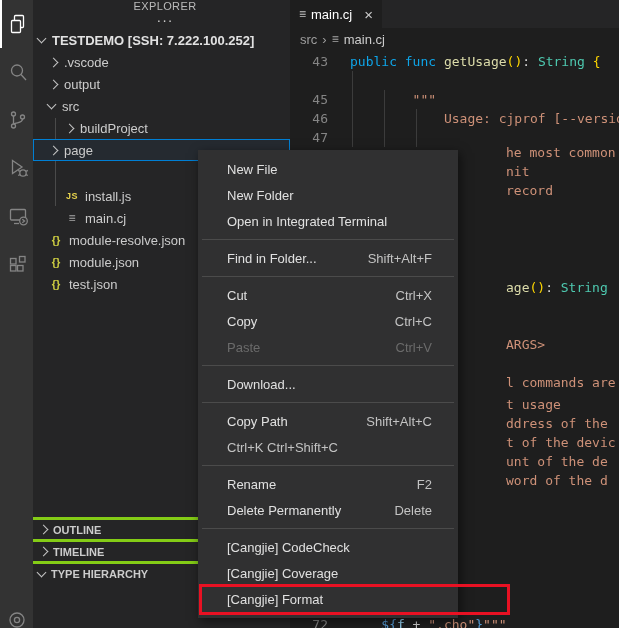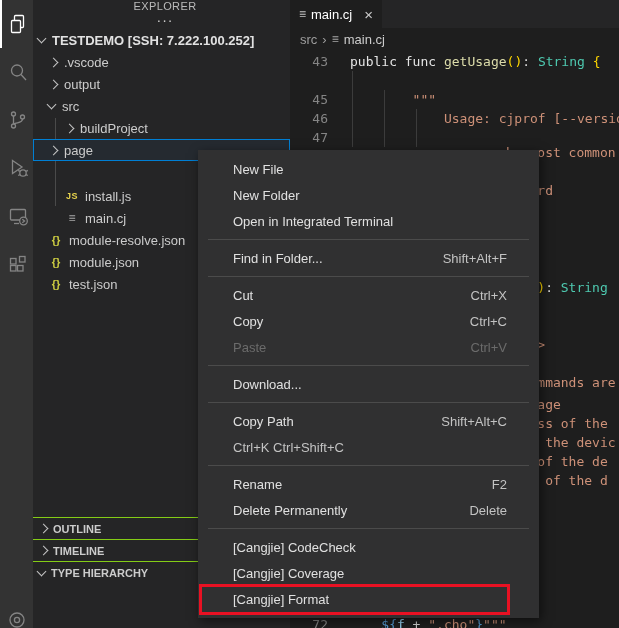--- a/index.html
+++ b/index.html
@@ -33,21 +33,21 @@
     display:inline-block; flex:none; margin-right:7px; }
   .chev.right { transform:rotate(-45deg); margin-left:2px; }
   .chev.down  { transform:rotate(45deg); margin-top:-3px; }
   .fi { width:16px; flex:none; margin-right:5px; text-align:center; font-weight:bold; }
   .fi.js   { color:#e8d44d; font-size:9px;  letter-spacing:0.5px; }
   .fi.json { color:#cbcb41; font-size:11px; }
   .fi.cj   { color:#a8a8a8; font-size:12px; font-weight:normal; }
   .indent-guide { position:absolute; left:22px; top:90px; width:1px; height:88px; background:#4a4a4a; }
   .sb-sections { position:absolute; left:0; right:0; top:517px; }
   .sb-sec { height:22px; display:flex; align-items:center; padding-left:5px;
-    border-top:1px solid #84cc16; font-size:11px; font-weight:bold; color:#cccccc; cursor:pointer; }
+    border-top:3px solid #84cc16; font-size:11px; font-weight:bold; color:#cccccc; cursor:pointer; }
   .sb-sec .chev { margin-right:6px; }
 
   
   .editor { position:absolute; left:290px; top:0; width:329px; height:628px; background:#1e1e1e; }
   .tabbar { position:absolute; top:0; left:0; right:0; height:28px; background:#252526; display:flex; }
   .tab { height:28px; background:#1e1e1e; display:flex; align-items:center; padding:0 9px;
     color:#ffffff; font-size:13px; cursor:pointer; }
   .tab .fi { margin-right:5px; color:#c5c5c5; font-size:12px; font-weight:normal; width:auto; }
   .tab-close { margin-left:12px; color:#cccccc; font-size:15px; line-height:15px; cursor:pointer; }
   .breadcrumb { position:absolute; top:28px; left:0; right:0; height:22px; display:flex;
@@ -55,26 +55,26 @@
   .breadcrumb .fi { color:#a8a8a8; font-size:12px; width:auto; margin-right:0; font-weight:normal; }
   .bc-item { cursor:pointer; }
   .bc-file { color:#cccccc; }
   .code { position:absolute; top:50px; left:0; right:0; bottom:0;
     font-family:"DejaVu Sans Mono", monospace; font-size:13px; line-height:19px; }
   .codeline { position:absolute; left:0; right:0; height:19px; white-space:pre; }
   .codeline .num { position:absolute; left:0; width:38px; text-align:right; color:#858585; }
   .codeline .src { position:absolute; left:60px; white-space:pre; }
   .frag { position:absolute; white-space:pre; }
   .guide { position:absolute; width:1px; background:#3c3c3c; }
-  .tk-kw{color:#e5e5e5}.tk-fn{color:#DCDCAA}.tk-type{color:#4EC9B0}.tk-var{color:#9CDCFE}
+  .tk-kw{color:#0ea5e9}.tk-fn{color:#DCDCAA}.tk-type{color:#4EC9B0}.tk-var{color:#9CDCFE}
   .tk-str{color:#CE9178}.tk-pun{color:#D4D4D4}.tk-gold{color:#FFD700}.tk-blue{color:#569CD6}
 
   
-  .ctxmenu { position:absolute; left:198px; top:150px; width:341px; background:#303031;
-    padding:6px 10px; box-shadow:2px 3px 10px rgba(0,0,0,0.55); z-index:10; }
+  .ctxmenu { position:absolute; left:198px; top:150px; width:260px; background:#303031;
+    padding:6px 4px; box-shadow:2px 3px 10px rgba(0,0,0,0.55); z-index:10; }
   .mi { height:26px; display:flex; align-items:center; justify-content:space-between;
     padding:0 22px 0 25px; font-size:13px; color:#e0e0e0; cursor:pointer; }
   .mi .sc { color:#c3c3c3; }
   .mi.disabled, .mi.disabled .sc { color:#6b6b6b; cursor:default; }
   .msep { height:1px; background:#4b4b4b; margin:5px 0; }
   .redbox { position:absolute; left:199px; top:584px; width:311px; height:31px;
     border:3px solid #e81123; z-index:12; pointer-events:none; }
 </style>
 </head>
 <body>

